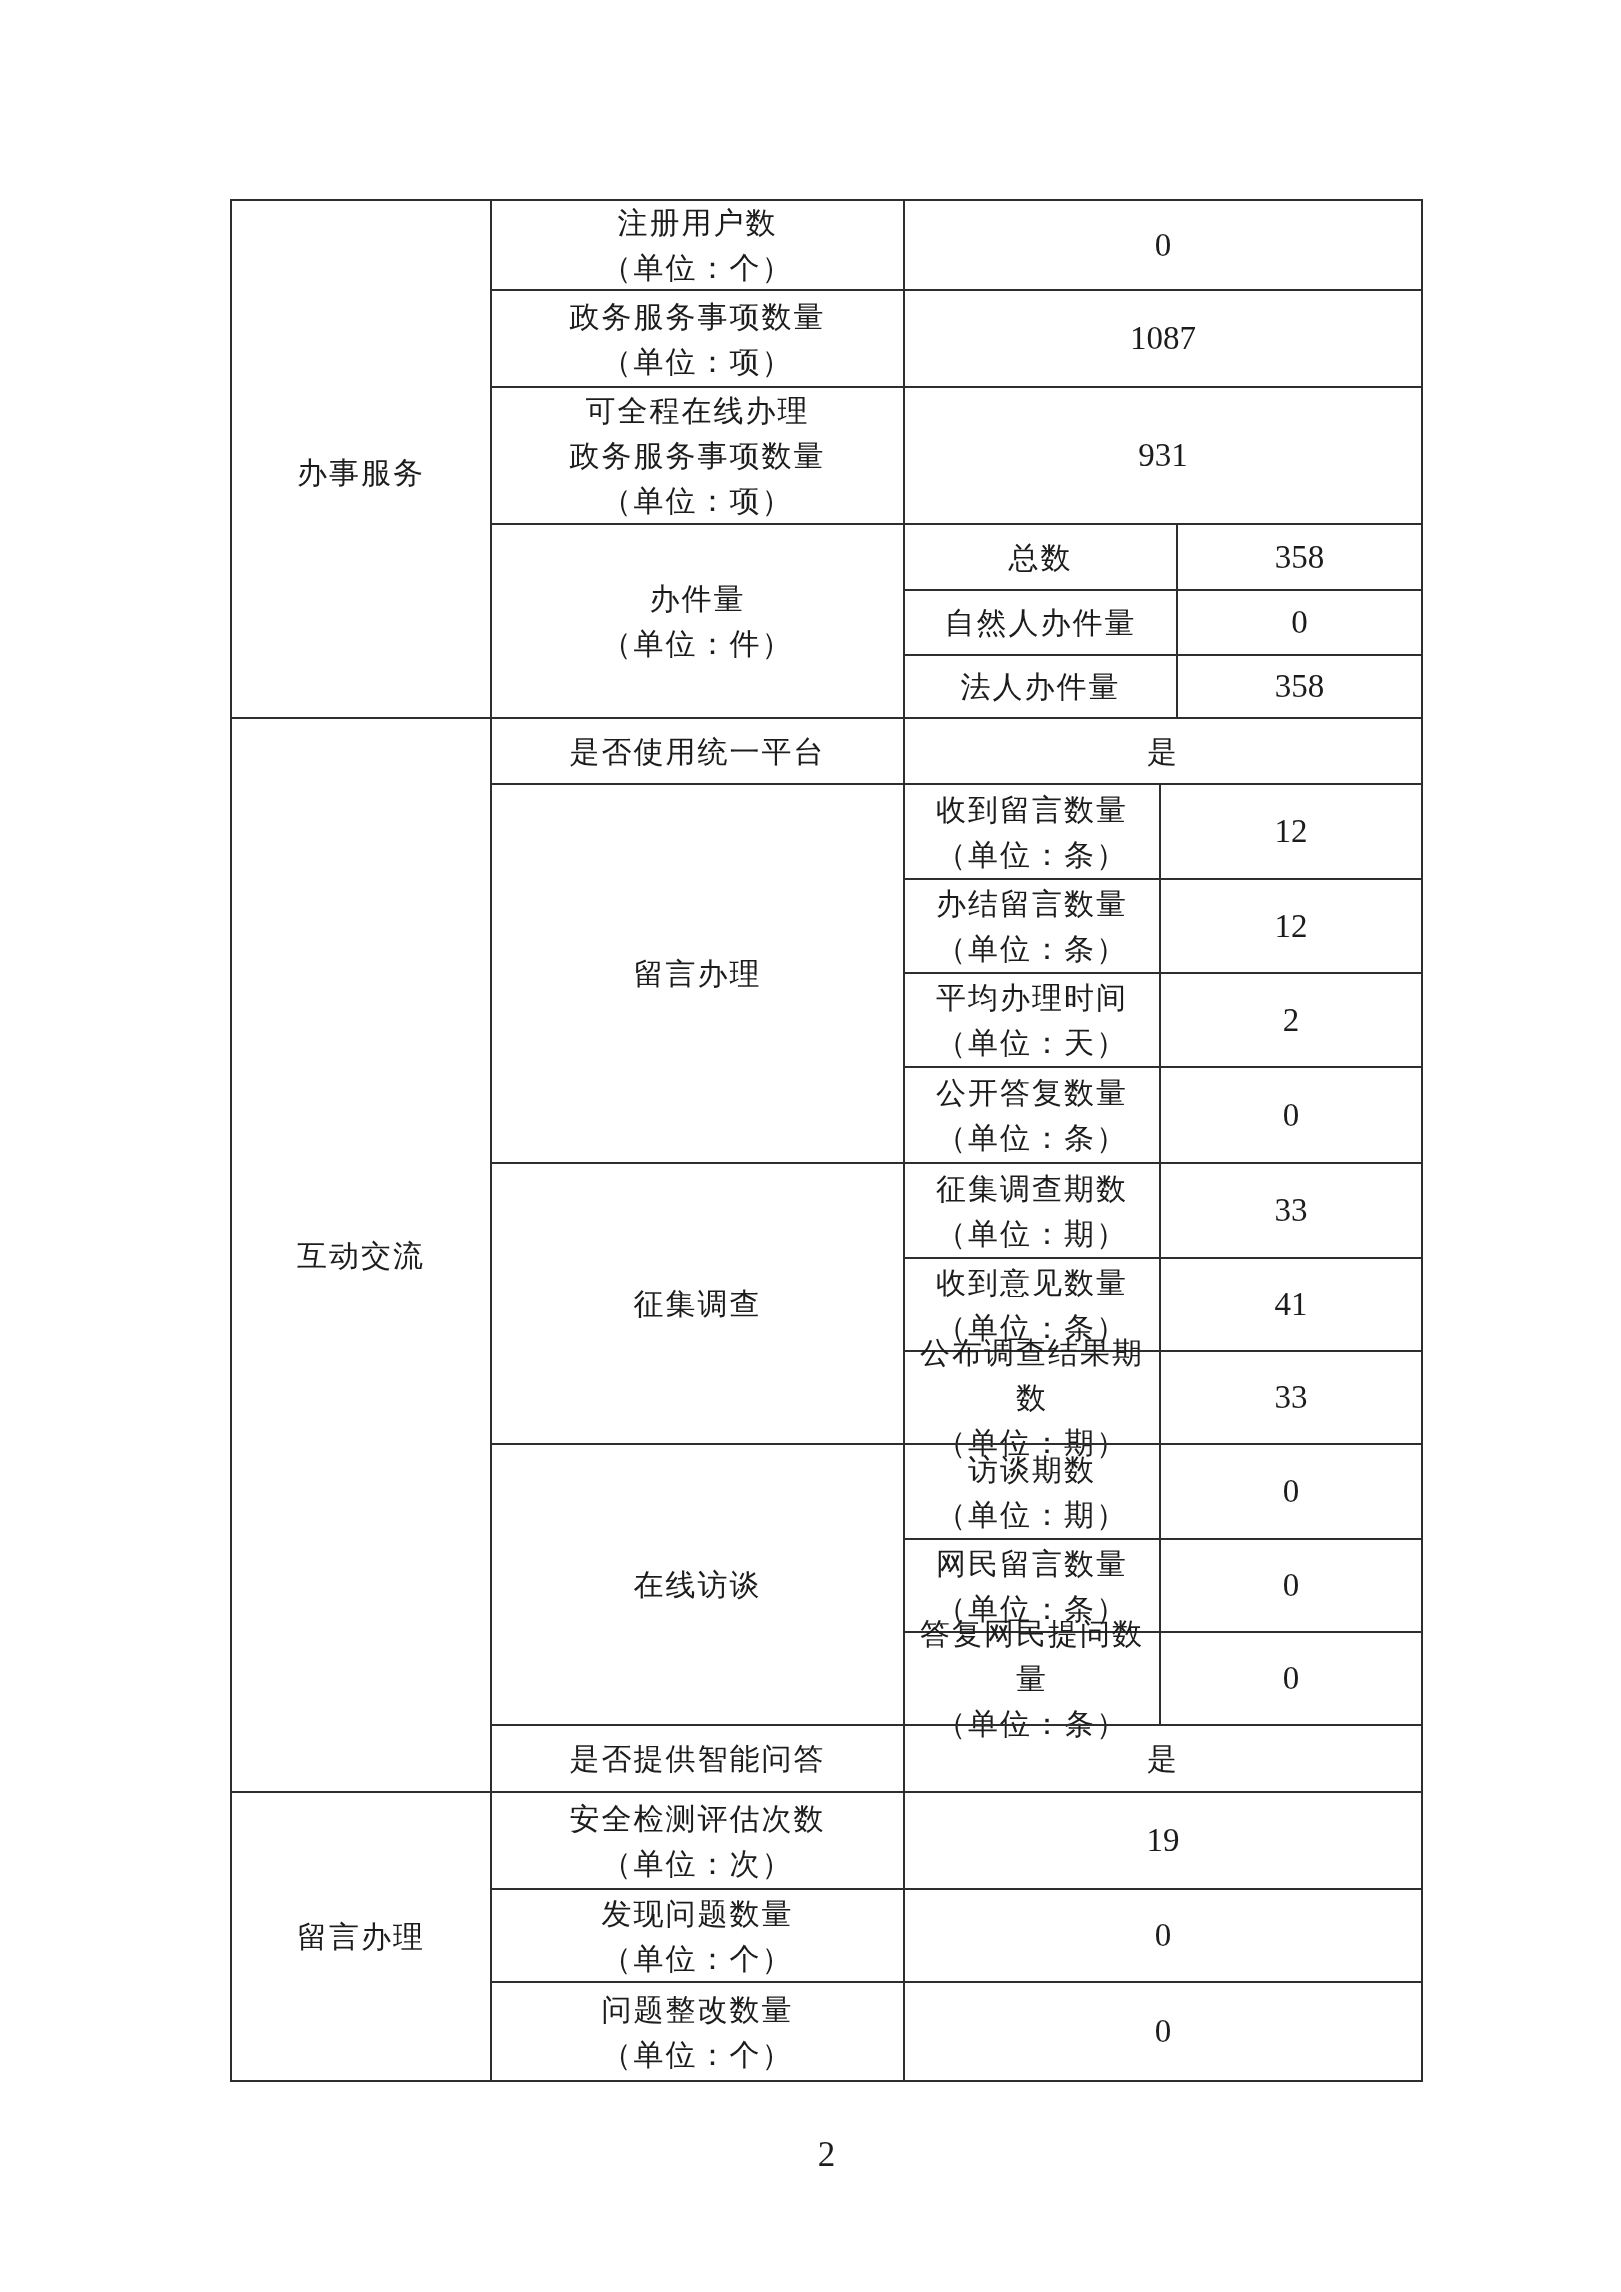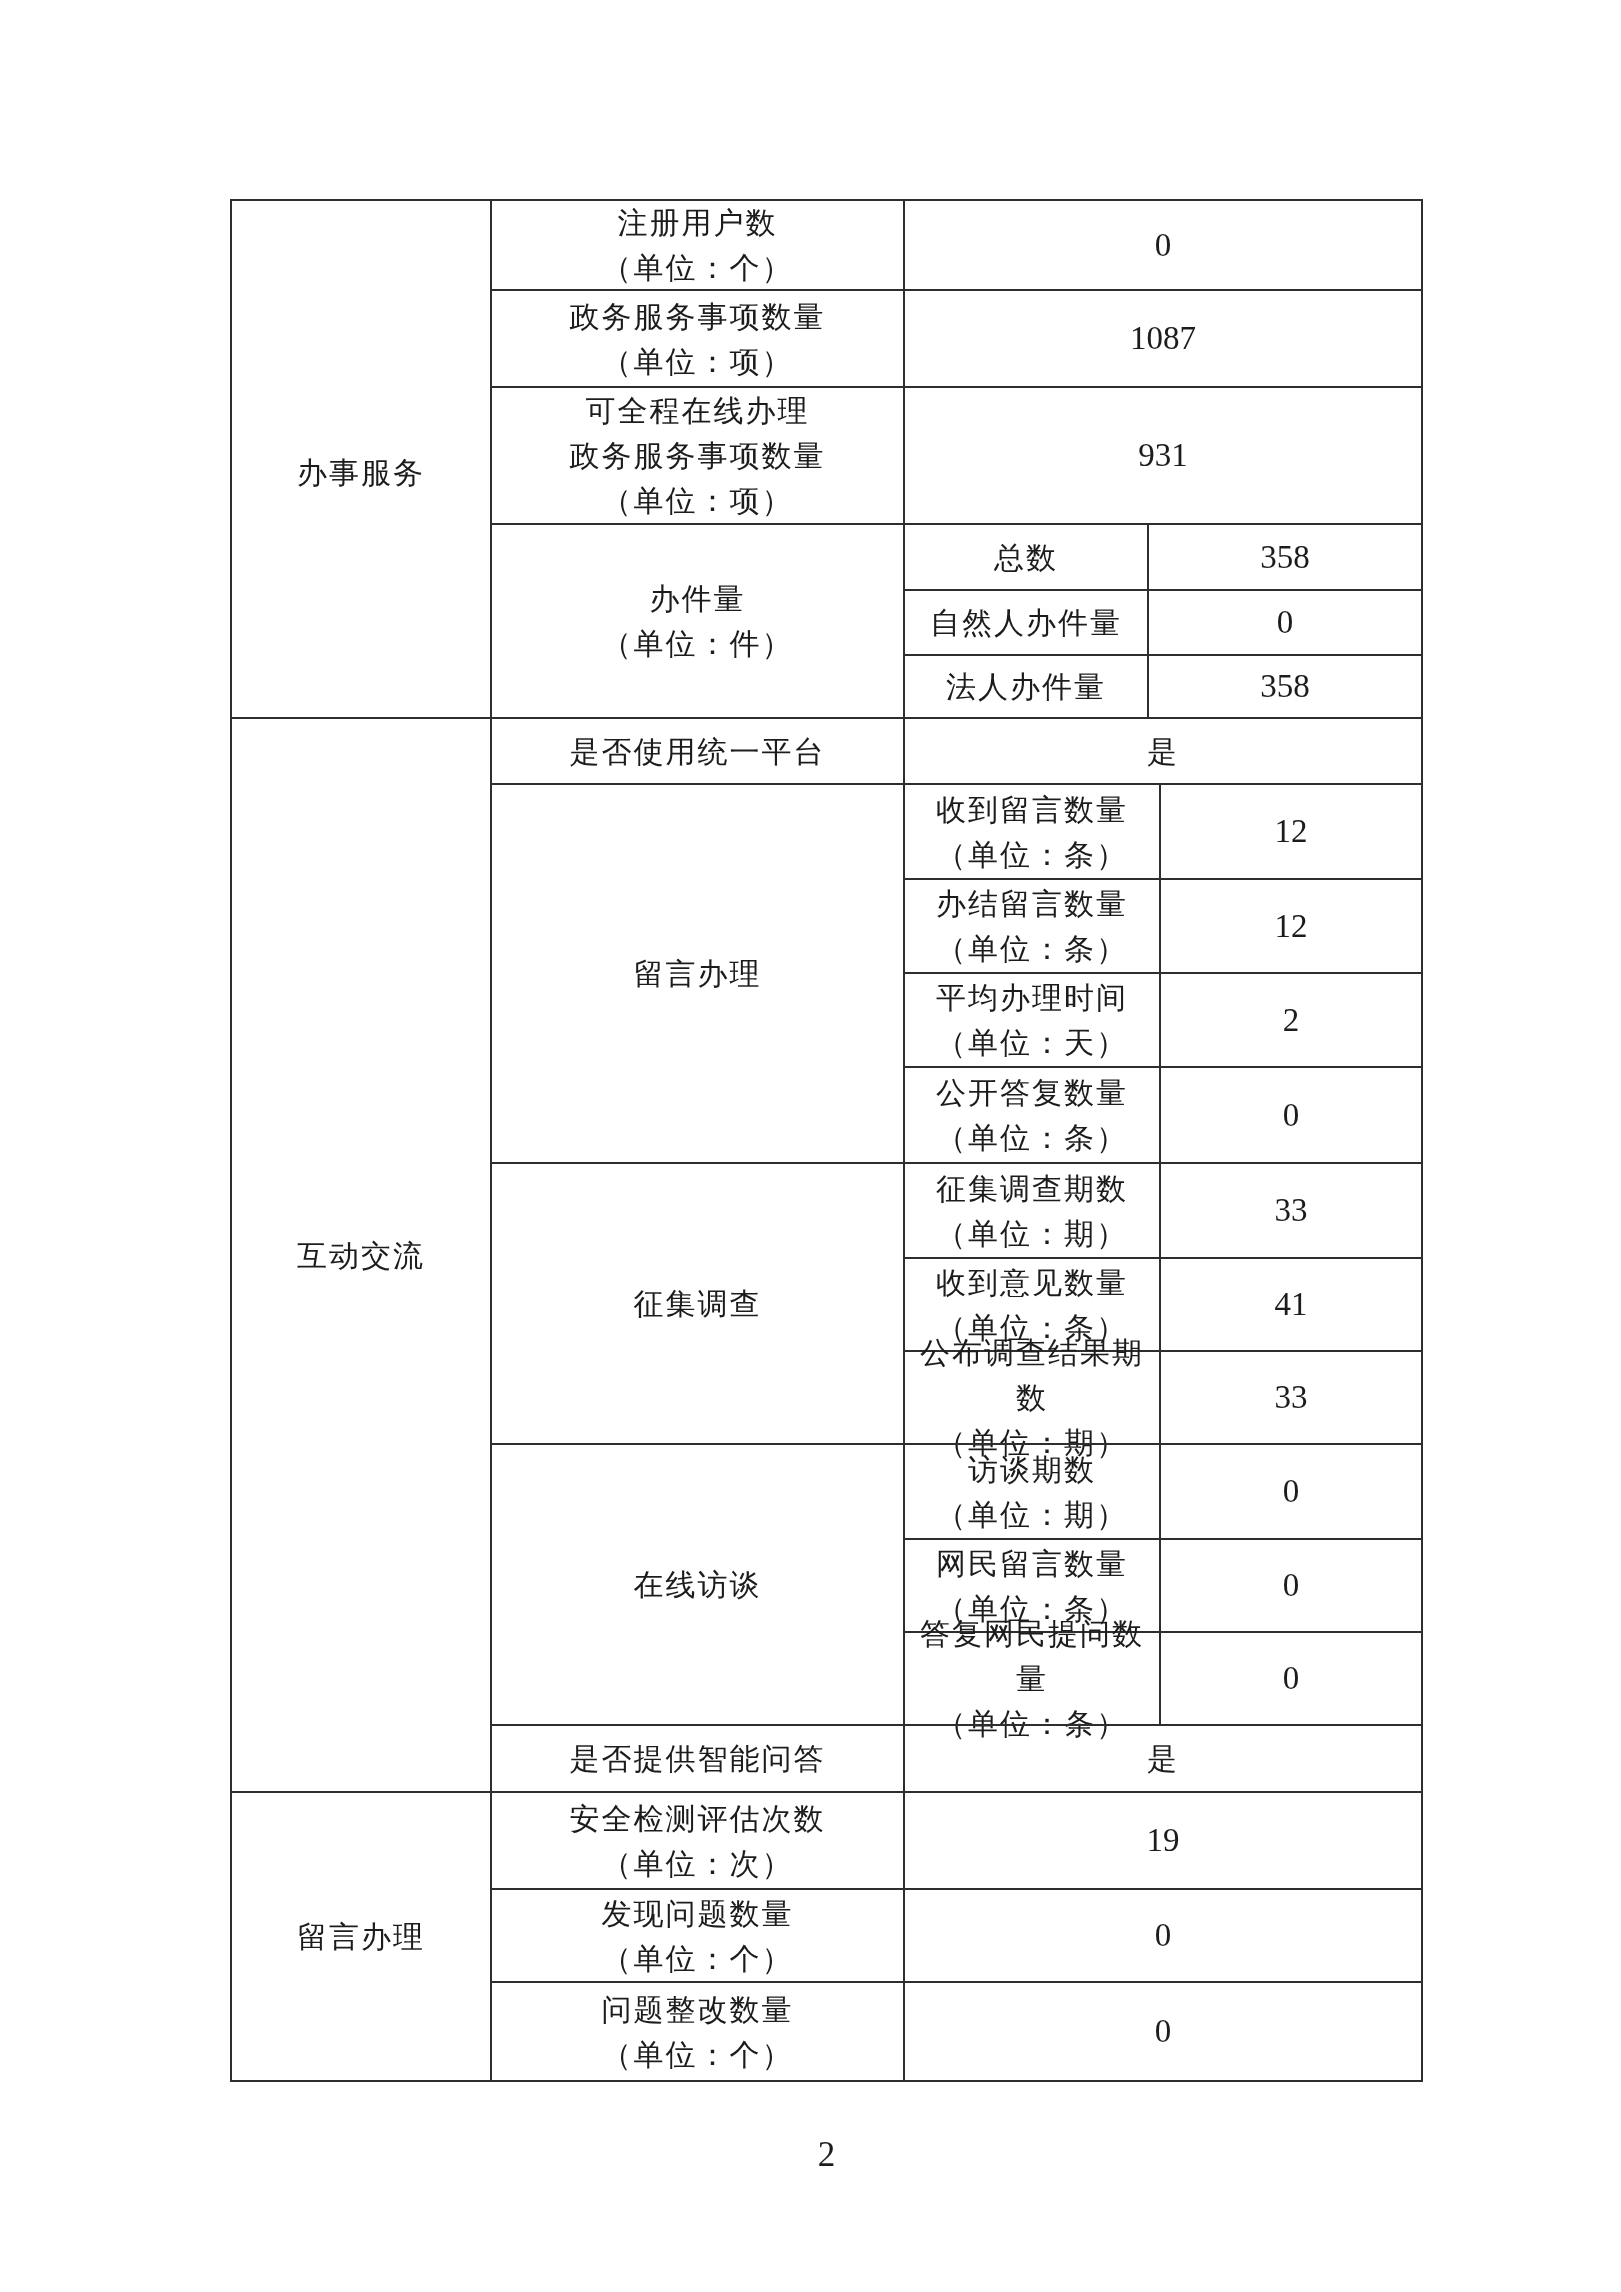--- a/index.html
+++ b/index.html
@@ -38,21 +38,21 @@
     align-items: center; justify-content: center;
     text-align: center;
     font-size: 30px; line-height: 45px; letter-spacing: 2px;
   }
   .label-col { width: 413px; border-right: 2px solid #2e2e2e; align-items: center; }
   .value-col { flex: 1; }
   .subrows { flex: 1; display: flex; flex-direction: column; }
   .subrows > .subrow + .subrow { border-top: 2px solid #2e2e2e; justify-content: space-between; }
   .subrow { display: flex; }
   .sub-label { width: 256px; border-right: 2px solid #2e2e2e; }
-  .g-banjian .sub-label { width: 244px; }
+  .g-banjian .sub-label { width: 273px; }
   .sub-value { flex: 1; }
   .val { font-size: 33px; letter-spacing: 0; line-height: 39px; }
   .page-num {
     position: absolute; left: 230px; top: 2135px; width: 1193px;
     text-align: center; font-size: 35px;
   }
 </style>
 </head>
 <body>
 

